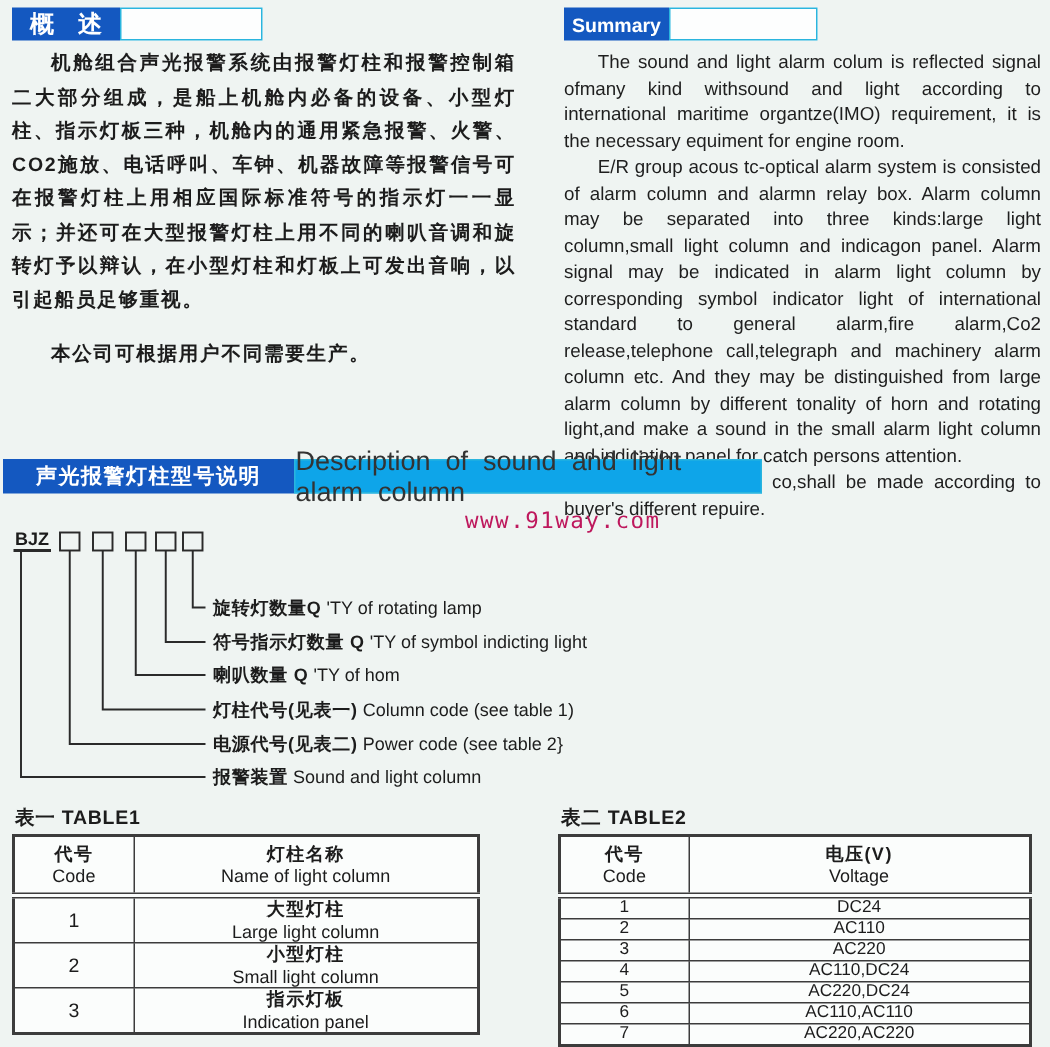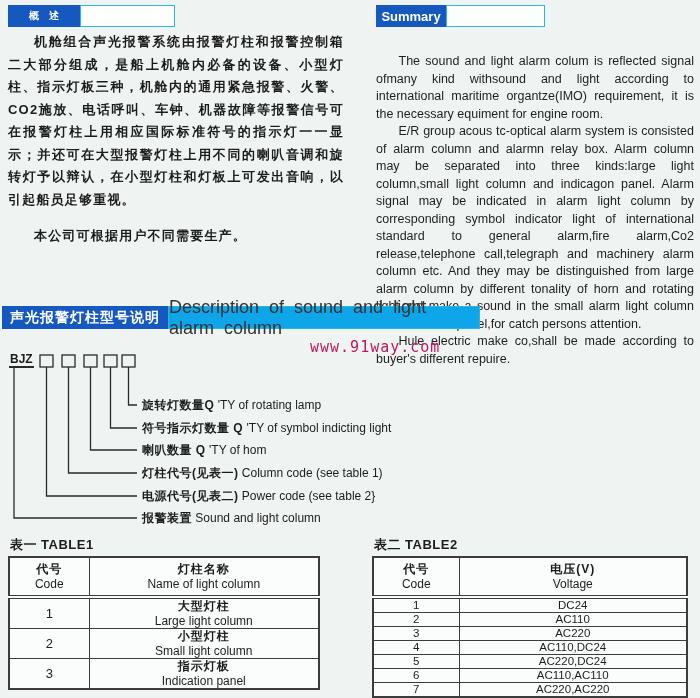--- a/index.html
+++ b/index.html
@@ -11,41 +11,41 @@
     position:relative;
     overflow:hidden;
   }
   .abs{position:absolute;}
 
   
   .sec-header{display:flex;height:22px;}
   .sec-header .blue{
     background:#1458c0;color:#fff;font-weight:bold;
     display:flex;align-items:center;justify-content:center;
-    font-size:10px;
+    font-size:16px;
   }
   .sec-header .whitebox{
     background:#fdfefe;border:1px solid #2ab5de;
     flex:0 0 auto;
   }
 
   
   .cn-text{width:336px;font-size:13px;font-weight:bold;line-height:22.5px;
     color:#1c1c1c;text-align:justify;letter-spacing:1.2px;}
   .cn-text p{margin:0;text-indent:2em;}
   .cn-text p.sp{margin-top:14px;}
-  .en-text{width:318px;font-size:12.5px;line-height:17.5px;color:#1e1e1e;text-align:justify;margin-top:20px;}
+  .en-text{width:318px;font-size:12.5px;line-height:17.5px;color:#1e1e1e;text-align:justify;}
   .en-text p{margin:0;text-indent:1.8em;}
 
   
   .model-header{display:flex;height:23px;}
   .model-header .blue{
     background:#1458c0;color:#fff;font-weight:bold;font-size:14px;
     display:flex;align-items:center;justify-content:center;
-    width:166px;letter-spacing:1px;
+    width:194px;letter-spacing:1px;
   }
   .model-header .whitebox{
     background:#0ea5e9;border:1px solid #2ab5de;width:310px;
     display:flex;align-items:center;justify-content:center;
     font-size:18px;font-weight:400;color:#333;word-spacing:5px;
   }
 
   .watermark{font-family:"DejaVu Sans Mono","Liberation Mono",monospace;
     font-size:15px;color:#be185d;letter-spacing:1px;}
 

